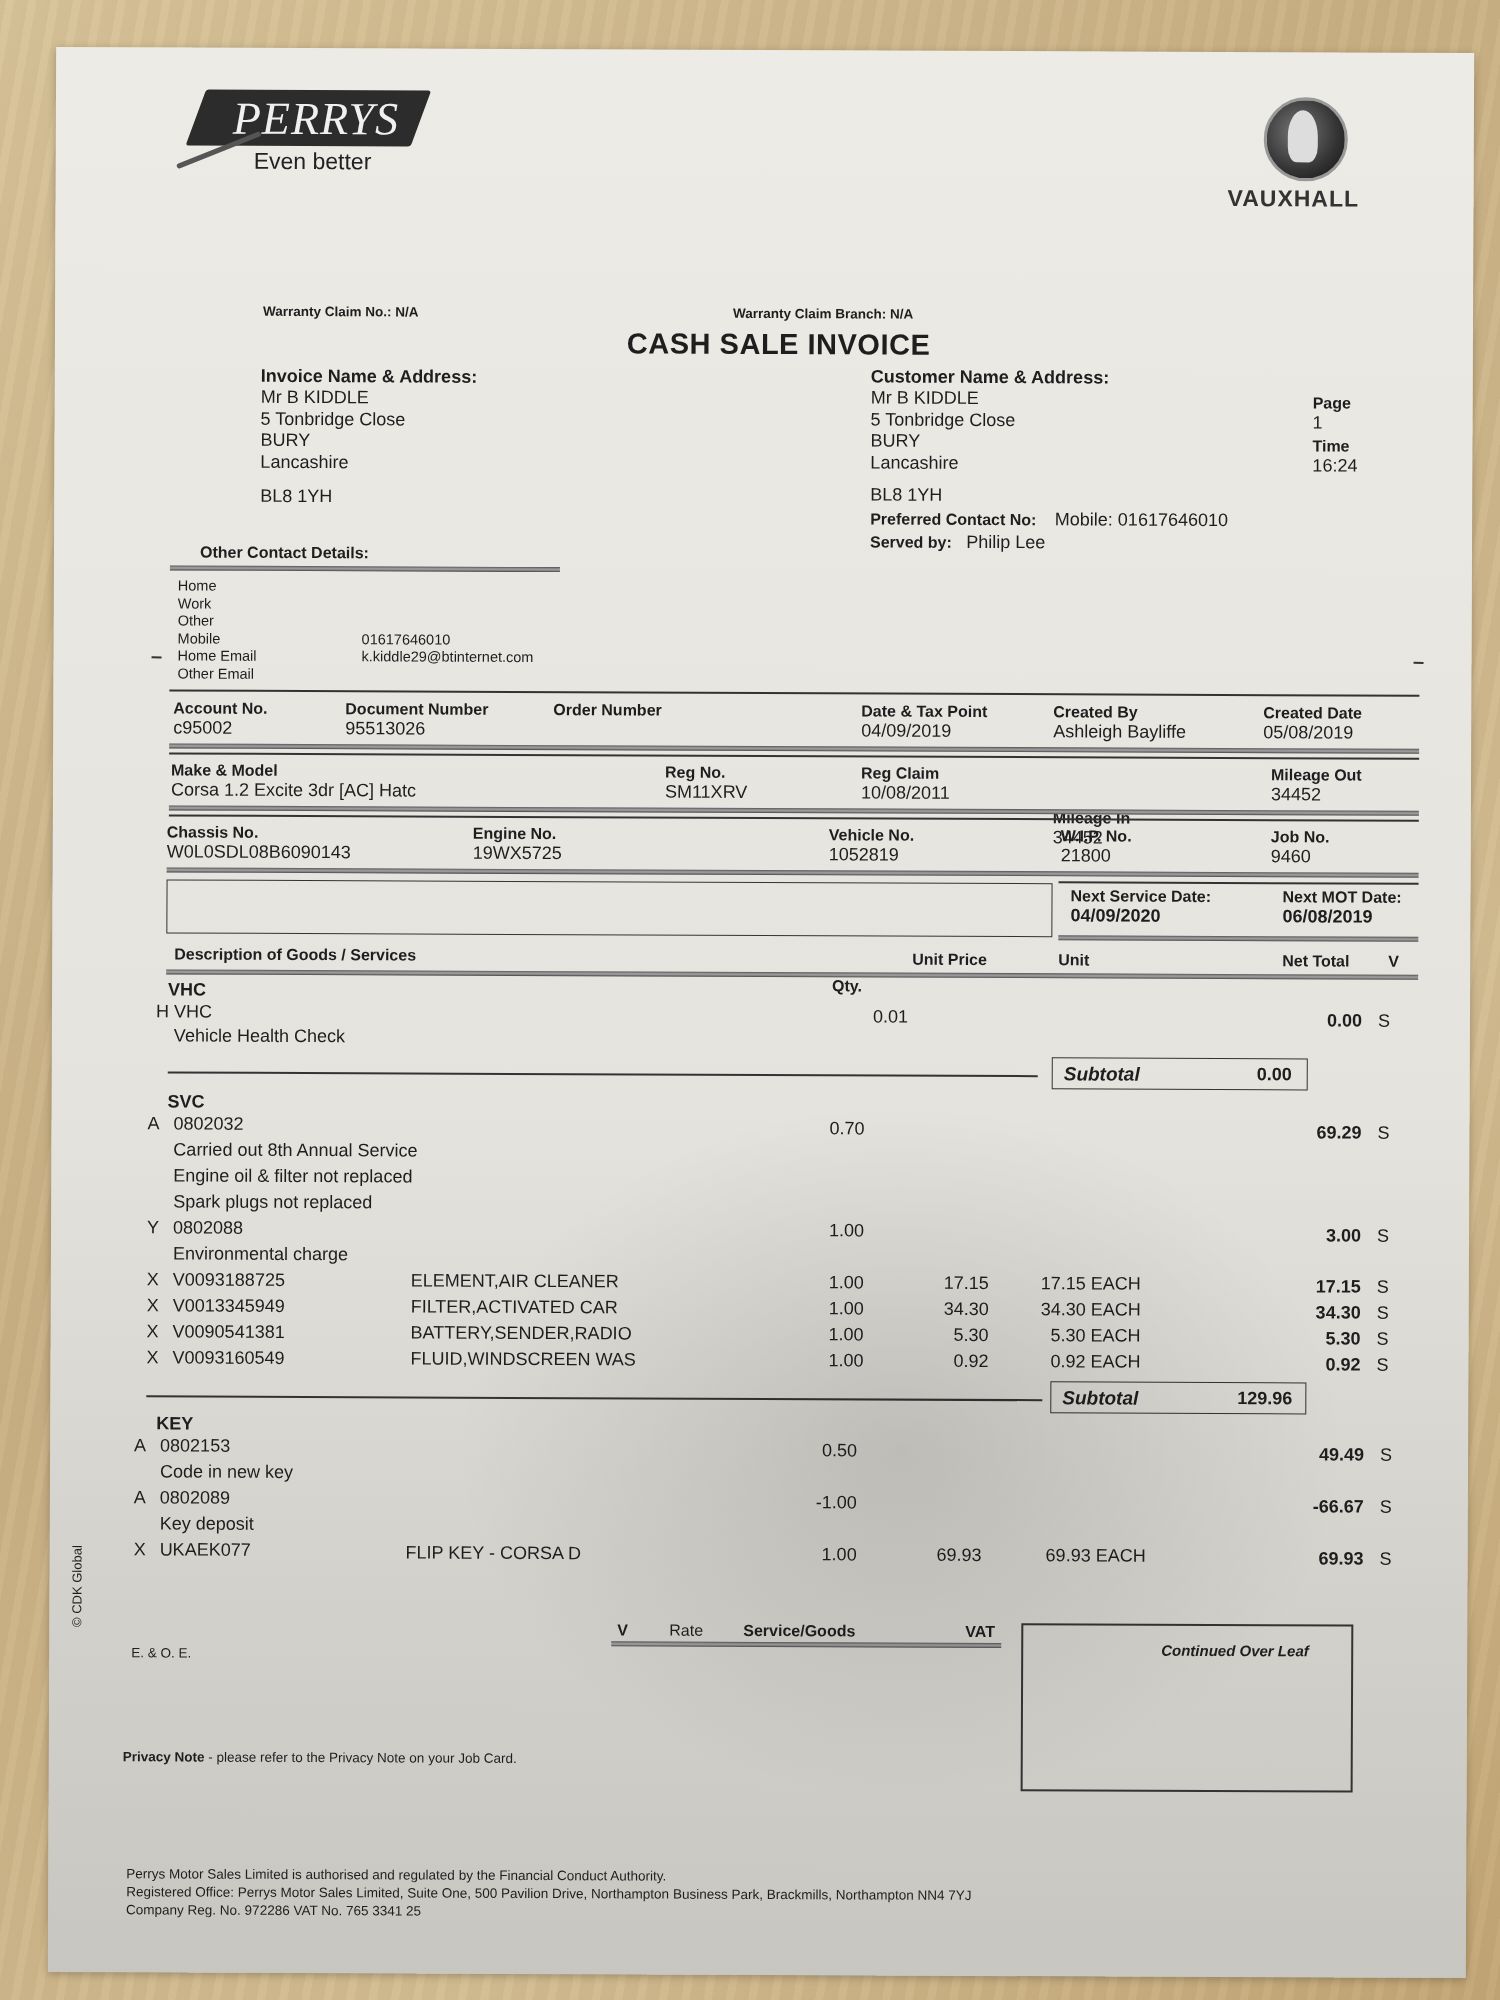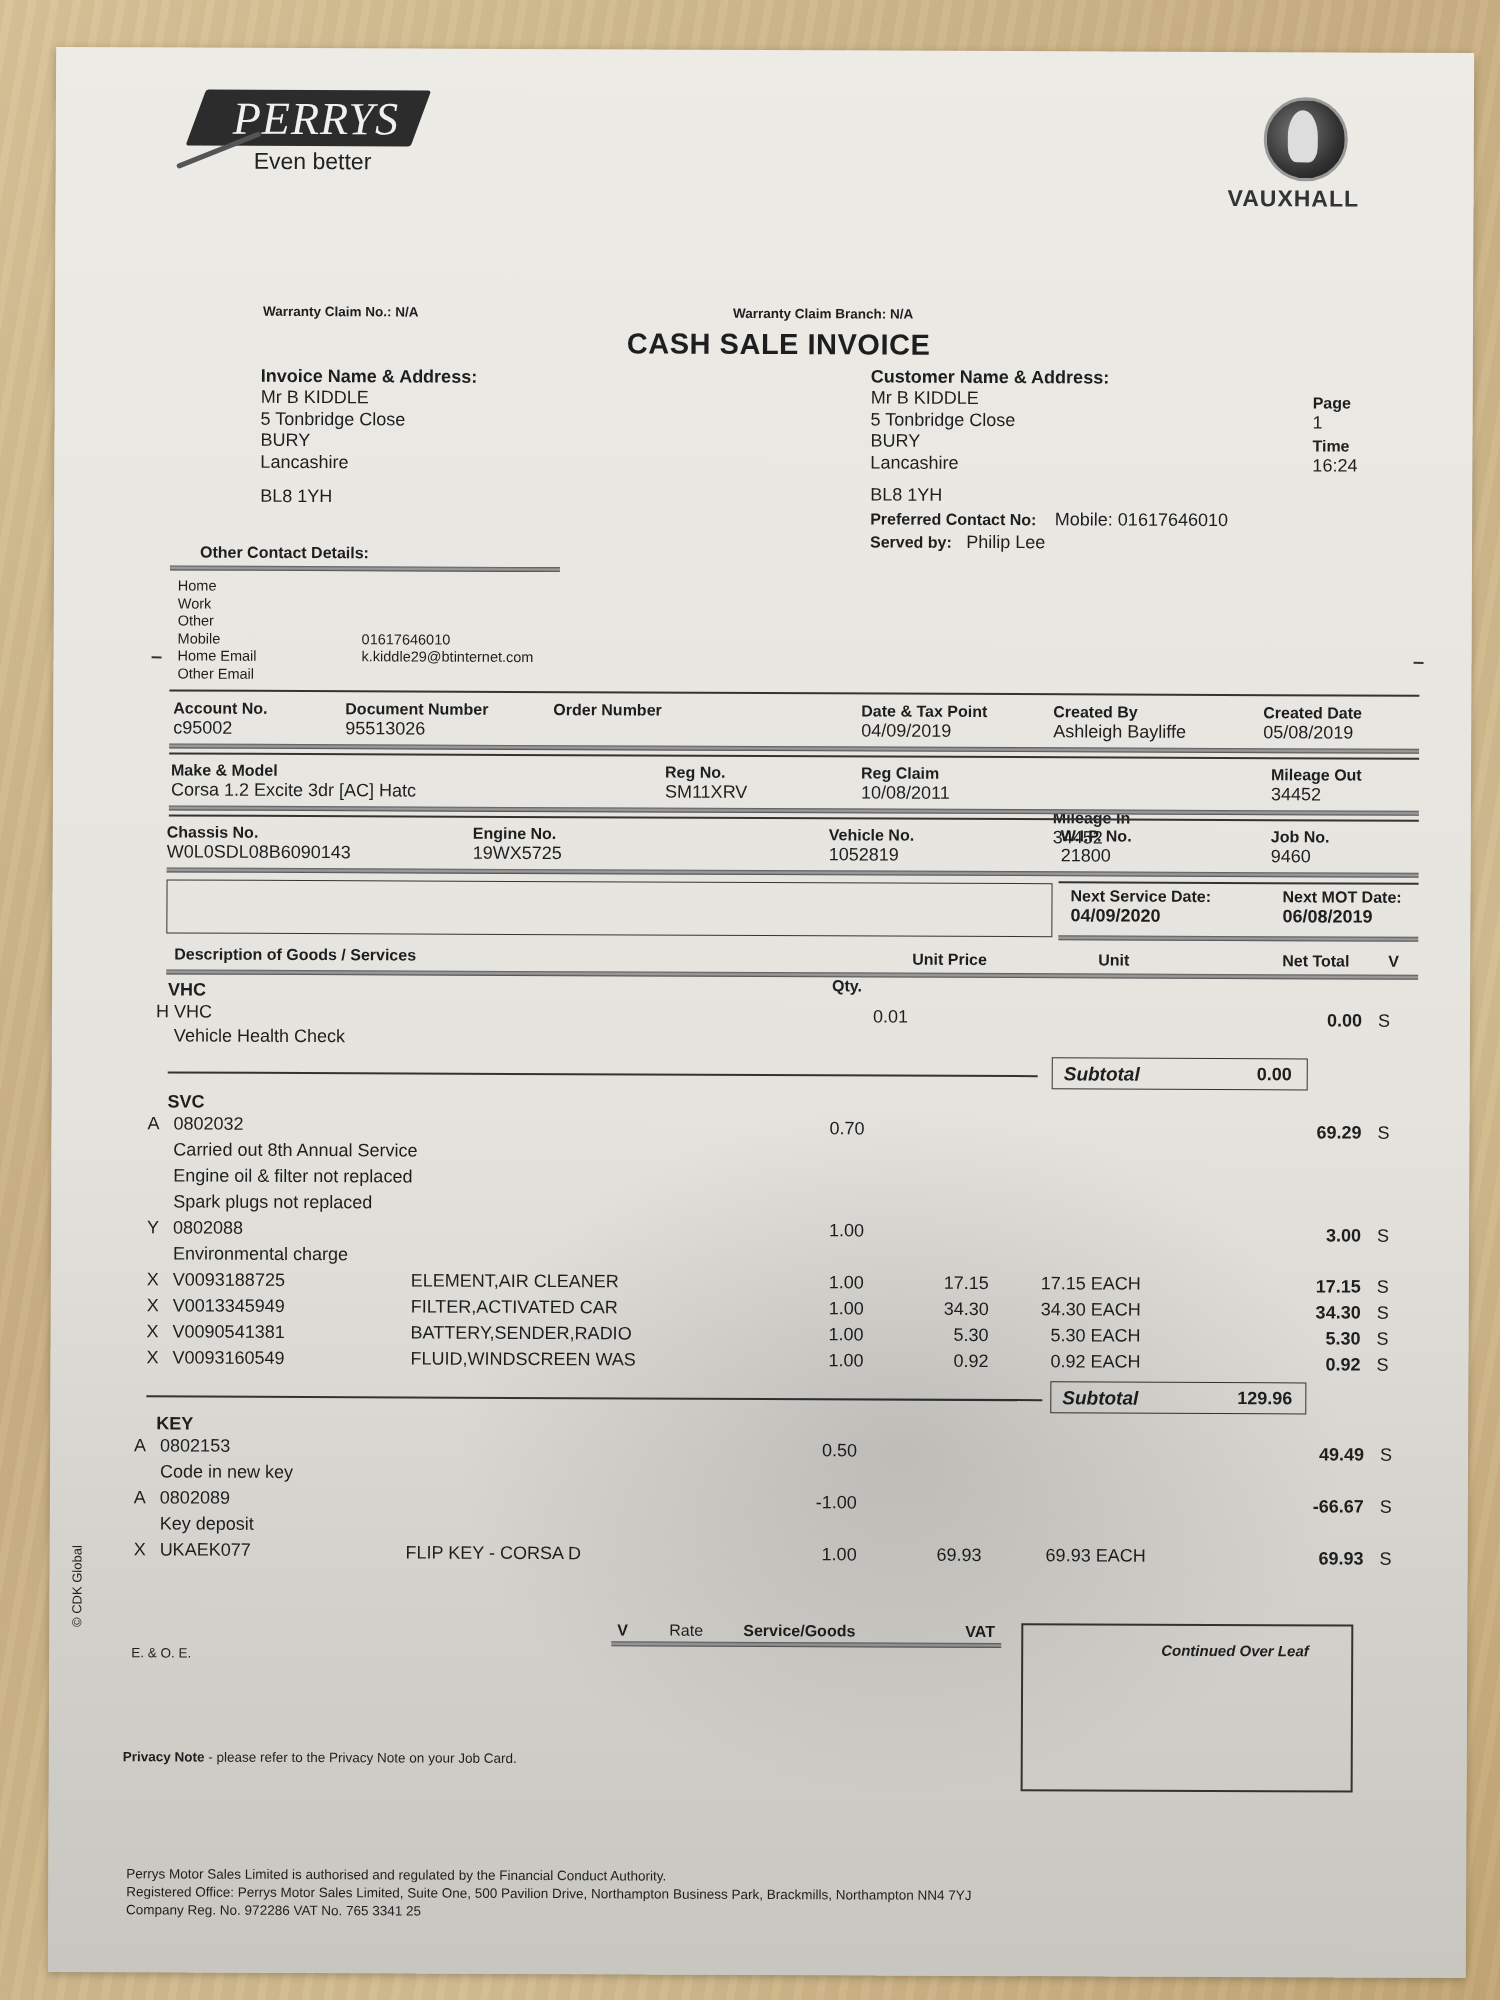--- a/index.html
+++ b/index.html
@@ -214,21 +214,21 @@
   </div>
   <div class="abs" style="left:1230px;top:836px;">
     <div class="hdr">Next MOT Date:</div>
     <div class="val bold">06/08/2019</div>
   </div>
   <div class="rule" style="left:1006px;top:884px;width:360px;"></div>
 
   <div class="abs hdr" style="left:122px;top:898px;">Description of Goods / Services</div>
   <div class="abs hdr" style="left:780px;top:927px;">Qty.</div>
   <div class="abs hdr" style="left:860px;top:900px;">Unit Price</div>
-  <div class="abs hdr" style="left:1006px;top:900px;margin-left:40px;">Unit</div>
+  <div class="abs hdr" style="left:1006px;top:900px;">Unit</div>
   <div class="abs hdr" style="left:1230px;top:900px;">Net Total</div>
   <div class="abs hdr" style="left:1336px;top:900px;">V</div>
   <div class="rule" style="left:114px;top:922px;width:1252px;"></div>
 
   <div class="abs it bold" style="left:116px;top:932px;">VHC</div>
   <div class="abs it" style="left:104px;top:954px;">H</div>
   <div class="abs it" style="left:122px;top:954px;">VHC</div>
   <div class="abs it" style="left:778px;top:956px;margin-left:43px;">0.01</div>
   <div class="abs it bold num" style="left:1240px;top:958px;width:70px;">0.00</div>
   <div class="abs it" style="left:1326px;top:958px;">S</div>

